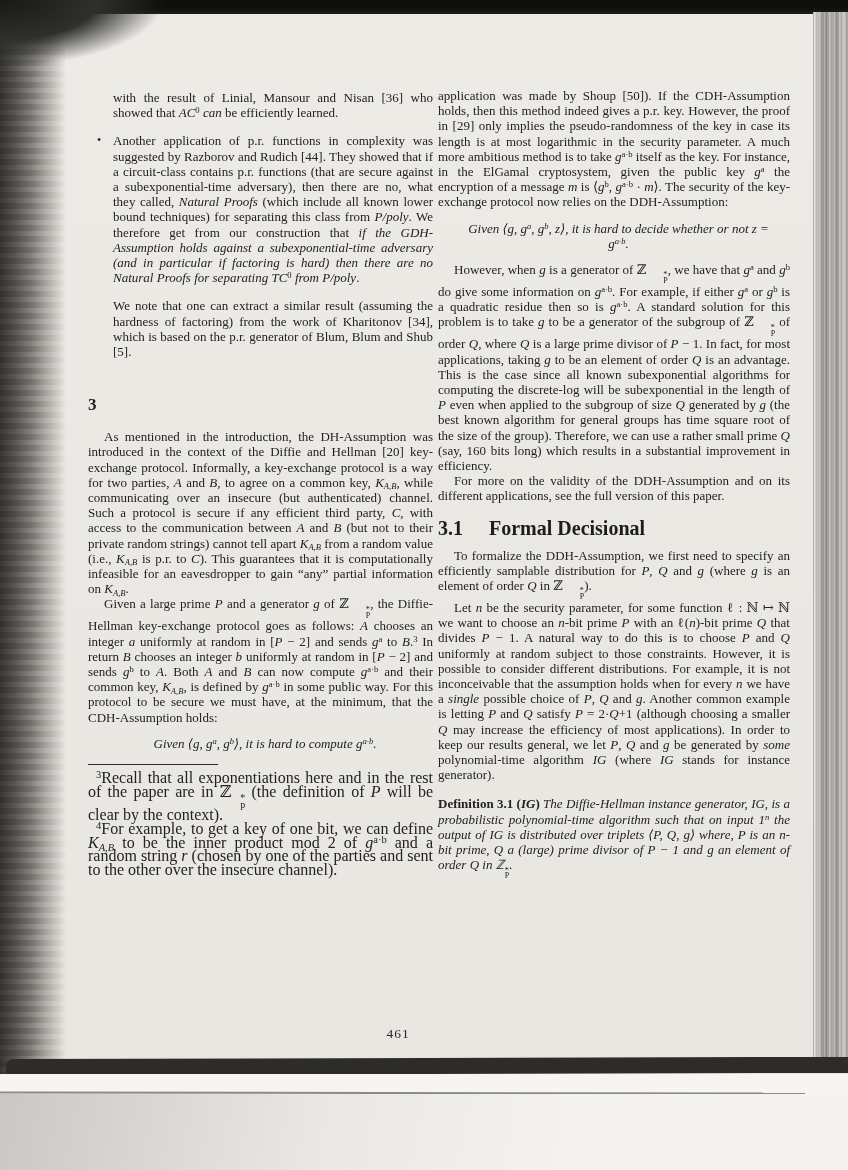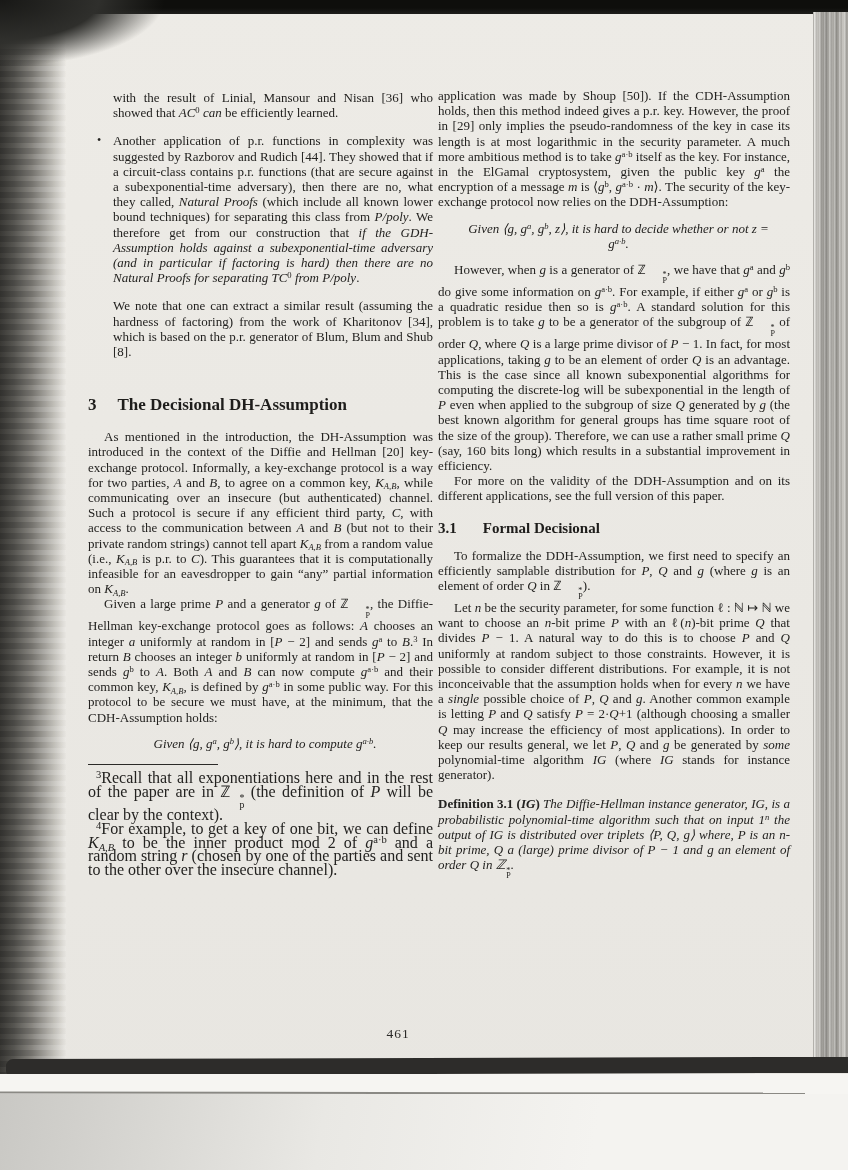--- a/index.html
+++ b/index.html
@@ -1,19 +1,19 @@
 <!DOCTYPE html>
 <html><head>
 <meta charset="utf-8">
 <style>
   html, body { margin:0; padding:0; width:848px; height:1170px; overflow:hidden; }
   body { font-family: "Liberation Serif", "DejaVu Serif", serif; }
 
   .scan { position:relative; width:848px; height:1142px;
-          background: linear-gradient(180deg, #edebe6 0%, #eae8e3 55%, #e8e6e1 100%); font-family: Liberation Serif, serif; }
+          background: linear-gradient(180deg, #edebe6 0%, #eae8e3 55%, #e8e6e1 100%); }
 
   
   .top-band { position:absolute; left:0; top:0; width:848px; height:14px;
               background: linear-gradient(180deg, #0e0e0c 0 8px, #1d1d1b 100%); }
   .corner-blob { position:absolute; left:0; top:0; width:235px; height:95px;
               background: radial-gradient(ellipse 235px 95px at 0 0, #181816 0%, #2f2f2c 42%, rgba(47,47,44,0) 70%); }
   .binding { position:absolute; left:0; top:0; width:66px; height:1074px;
               background: linear-gradient(90deg, #343330 0px, #4e4d49 14px, #7b7974 32px, #b3b1ab 49px, rgba(236,234,229,0) 66px); }
   .binding::after { content:""; position:absolute; inset:0;
               background: repeating-linear-gradient(180deg, rgba(255,255,255,0.10) 0 5px, rgba(0,0,0,0.05) 5px 11px);
@@ -36,21 +36,21 @@
   .col { position:absolute; color:#232220; font-size:13px; line-height:15.2px; }
   .col-left  { left:88px;  top:90px; width:345px; }
   .col-right { left:438px; top:88px; width:352px; }
   p { margin:0; text-align:justify; }
   .ind { text-indent:16px; }
   .hang { margin-left:25px; }
   .mb { margin-bottom:13px; }
   .bullet-row { display:flex; padding-left:9px; margin-bottom:13px; }
   .bullet { width:16px; flex:0 0 16px; font-size:12px; line-height:15.2px; }
   h2.section { display:flex; gap:21px; margin:36px 0 14px 0; font-size:17px; line-height:20px; font-weight:bold; color:#1e1d1b; }
-  h3.subsection { display:flex; gap:26px; margin:15px 0 11px 0; font-size:15px; line-height:18px; font-weight:bold; color:#1e1d1b; }
+  h3.subsection { display:flex; gap:26px; margin:15px 0 11px 0; font-size:20px; line-height:18px; font-weight:bold; color:#1e1d1b; }
   .quote { font-style:italic; margin:11px 18px 11px 27px; text-align:center; }
   .fnblock { margin-top:13px; }
   .fn-rule { width:130px; border-top:1.2px solid #2b2a28; margin-bottom:6px; }
   .fn { font-size:16px; line-height:13.7px; text-indent:8px; }
   .def { margin-top:14px; }
   .def .lbl { font-weight:bold; }
   .def .bdy { font-style:italic;margin-top:32px; }
   .page-number { position:absolute; left:348px; top:1026px; width:100px; text-align:center;
               font-size:13.5px; letter-spacing:1px; color:#2a2927; }
 
@@ -70,25 +70,24 @@
   <div class="fore-edge"></div>
 
   <div class="col col-left">
     <p class="hang mb">with the result of Linial, Mansour and Nisan [36] who showed that <i>AC</i><sup>0</sup> <i>can</i> be efficiently learned.</p>
 
     <div class="bullet-row">
       <span class="bullet">•</span>
       <p>Another application of p.r. functions in complexity was suggested by Razborov and Rudich [44]. They showed that if a circuit-class contains p.r. functions (that are secure against a subexponential-time adversary), then there are no, what they called, <i>Natural Proofs</i> (which include all known lower bound techniques) for separating this class from <i>P/poly</i>. We therefore get from our construction that <i>if the GDH-Assumption holds against a subexponential-time adversary (and in particular if factoring is hard) then there are no Natural Proofs for separating TC</i><sup>0</sup> <i>from P/poly</i>.</p>
     </div>
 
-    <p class="hang">We note that one can extract a similar result (assuming the hardness of factoring) from the work of Kharitonov [34], which is based on the p.r. generator of Blum, Blum and Shub [8].</p>
+    <p class="hang">We note that one can extract a similar result (assuming the hardness of factoring) from the work of Kharitonov [34], which is based on the p.r. generator of Blum, Blum and Shub [5].</p>
 
     <h2 class="section">
       <span>3</span>
-      <span>The Decisional DH-Assumption</span>
     </h2>
 
     <p class="ind">As mentioned in the introduction, the DH-Assumption was introduced in the context of the Diffie and Hellman [20] key-exchange protocol. Informally, a key-exchange protocol is a way for two parties, <i>A</i> and <i>B</i>, to agree on a common key, <i>K<sub>A,B</sub></i>, while communicating over an insecure (but authenticated) channel. Such a protocol is secure if any efficient third party, <i>C</i>, with access to the communication between <i>A</i> and <i>B</i> (but not to their private random strings) cannot tell apart <i>K<sub>A,B</sub></i> from a random value (i.e., <i>K<sub>A,B</sub></i> is p.r. to <i>C</i>). This guarantees that it is computationally infeasible for an eavesdropper to gain “any” partial information on <i>K<sub>A,B</sub></i>.</p>
     <p class="ind">Given a large prime <i>P</i> and a generator <i>g</i> of ℤ<span class="ss">
           <span>*</span>
           <span>P</span>
         </span>, the Diffie-Hellman key-exchange protocol goes as follows: <i>A</i> chooses an integer <i>a</i> uniformly at random in [<i>P</i> − 2] and sends <i>g</i><sup>a</sup> to <i>B</i>.<sup>3</sup> In return <i>B</i> chooses an integer <i>b</i> uniformly at random in [<i>P</i> − 2] and sends <i>g</i><sup>b</sup> to <i>A</i>. Both <i>A</i> and <i>B</i> can now compute <i>g</i><sup>a·b</sup> and their common key, <i>K<sub>A,B</sub></i>, is defined by <i>g</i><sup>a·b</sup> in some public way. For this protocol to be secure we must have, at the minimum, that the CDH-Assumption holds:</p>
 
     <div class="quote">Given ⟨g, g<sup>a</sup>, g<sup>b</sup>⟩, it is hard to compute g<sup>a·b</sup>.</div>
 

